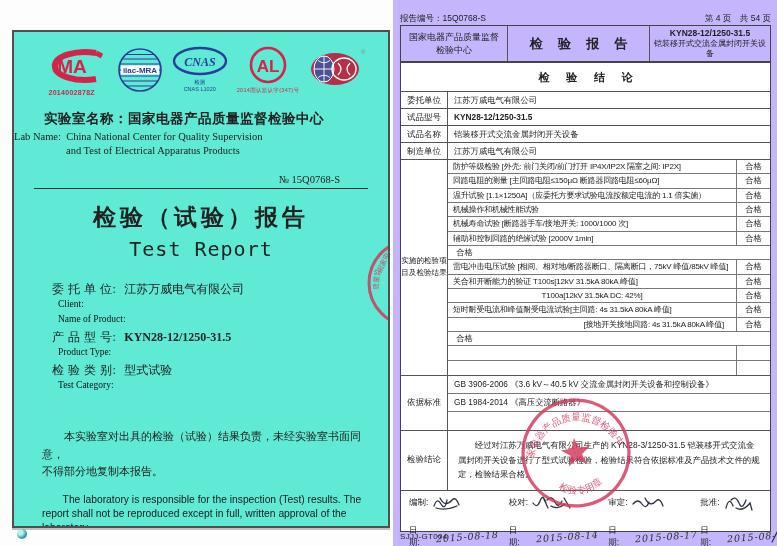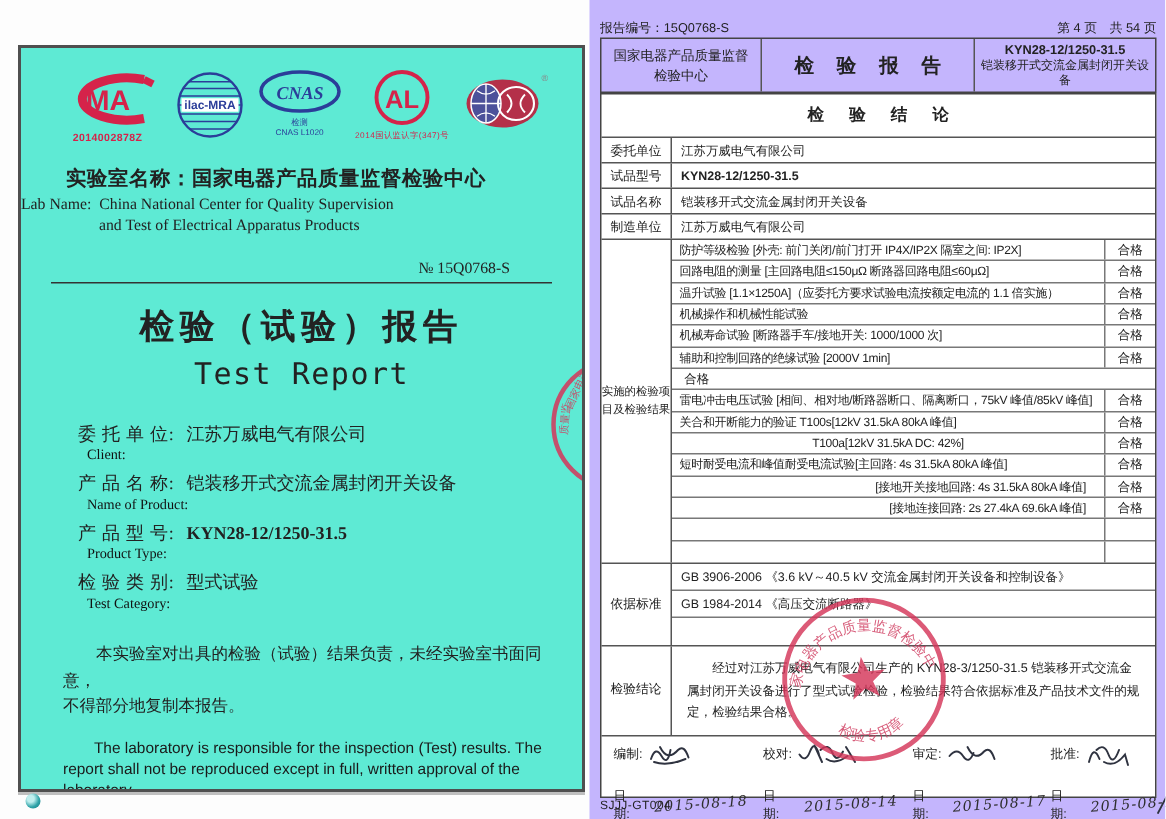--- a/index.html
+++ b/index.html
@@ -149,23 +149,20 @@
     <div class="fields">
 
         <div class="field">
           <div class="field-line">
             <span class="f-zh">委 托 单 位:</span><span class="f-val">江苏万威电气有限公司</span>
           </div>
           <div class="f-en">Client:</div>
         </div>
 
         <div class="field">
-          <div class="field-line">
-            <span class="f-zh">产 品 名 称:</span><span class="f-val">铠装移开式交流金属封闭开关设备</span>
-          </div>
           <div class="f-en">Name of Product:</div>
         </div>
 
         <div class="field">
           <div class="field-line">
             <span class="f-zh">产 品 型 号:</span><span class="f-val bold">KYN28-12/1250-31.5</span>
           </div>
           <div class="f-en">Product Type:</div>
         </div>
 
@@ -296,21 +293,20 @@
               <div class="item-text left">短时耐受电流和峰值耐受电流试验[主回路: 4s   31.5kA   80kA 峰值]</div>
               <div class="item-result">合格</div>
             </div>
 
             <div class="item-row">
               <div class="item-text right">[接地开关接地回路: 4s   31.5kA   80kA 峰值]</div>
               <div class="item-result">合格</div>
             </div>
 
             <div class="item-row">
-              <div class="item-text right">[接地连接回路: 2s   27.4kA   69.6kA 峰值]</div>
               <div class="item-result">合格</div>
             </div>
 
             <div class="item-row">
               <div class="item-text left"></div>
               <div class="item-result"></div>
             </div>
 
             <div class="item-row">
               <div class="item-text left"></div>

